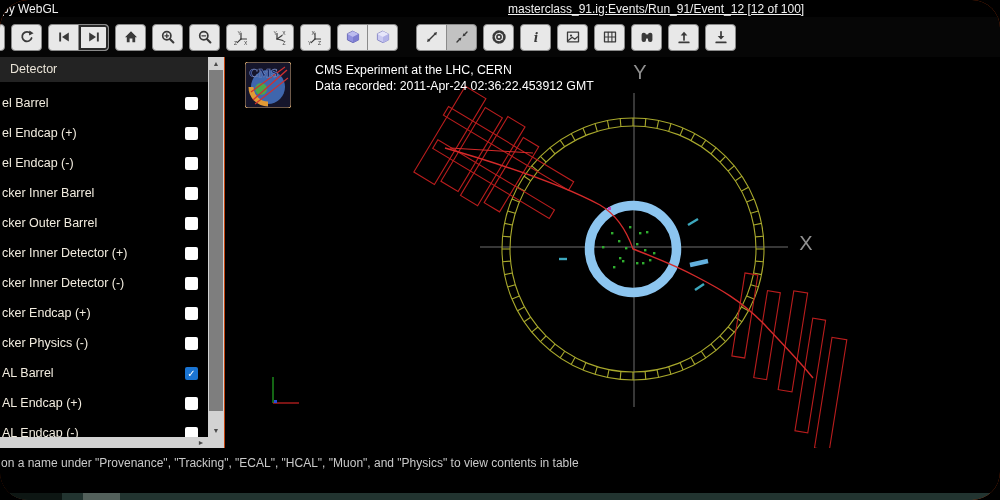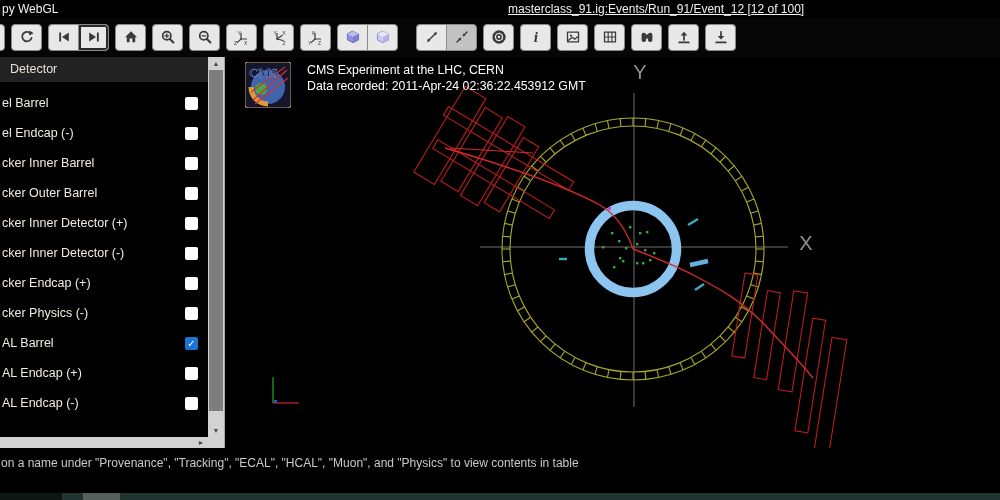--- a/index.html
+++ b/index.html
@@ -1,18 +1,18 @@
 <!DOCTYPE html>
 <html style="--accent: #1a74d2;"><head>
 <meta charset="utf-8">
 <style>
   * { margin:0; padding:0; box-sizing:border-box; }
   html,body { background:#000; }
   body { font-family:"Liberation Sans", sans-serif; }
-  #screen { position:relative; width:1000px; height:500px; background:#a3a3a3; overflow:hidden; }
+  #screen { position:relative; width:1000px; height:500px; background:#c2410c; overflow:hidden;border-radius:28px; }
 
   
   #titlebar { position:absolute; top:0; left:0; width:1000px; height:17px; background:#000; color:#fff; }
   #app-title { position:absolute; left:2px; top:2px; font-size:12px; color:#f0f0f0; }
   #doc-title { position:absolute; left:508px; top:2px; font-size:12px; color:#f0f0f0;text-decoration:underline; }
 
   
   #toolbar { position:absolute; top:17px; left:0; width:1000px; height:40px; background:#060606;
              display:flex; align-items:center; gap:6px; padding-left:0; overflow:hidden; }
   .tgroup { display:flex; }
@@ -43,23 +43,23 @@
   #sb-vscroll { position:absolute; top:0; left:208px; width:16px; height:380px; background:#d2d2d2; }
   .sb-arrow { position:absolute; left:0; width:16px; height:13px; font-size:7px; color:#4a4a4a;
               display:flex; align-items:center; justify-content:center; }
   #sb-vthumb { position:absolute; top:13px; left:1px; width:14px; height:341px; background:#7e7e7e; }
   #sb-hscroll { position:absolute; top:380px; left:0; width:224px; height:11px; background:#d2d2d2; }
   #sb-harrow { position:absolute; left:194px; top:0; width:14px; height:11px; font-size:7px; color:#4a4a4a;
                display:flex; align-items:center; justify-content:center; }
 
   
   #canvas { position:absolute; top:57px; left:225px; width:775px; height:391px; background:#000; }
-  #overlay { position:absolute; top:5px; left:20px; display:flex; }
+  #overlay { position:absolute; top:5px; left:20px; display:flex;gap:16px; }
   #cms-logo { width:46px; height:46px; flex:none; }
-  #overlay-text { margin-left:16px; color:#fff; font-size:12.3px; line-height:15.5px; padding-top:1px; }
+  #overlay-text { margin-left:8px; color:#fff; font-size:12.3px; line-height:15.5px; padding-top:1px; }
 
   
   #statusbar { position:absolute; top:448px; left:0; width:1000px; height:45px; background:#000;
                color:#c9c9c9; font-size:12px; padding:8px 0 0 1px; }
 
   
   #bottomstrip { position:absolute; top:493px; left:0; width:1000px; height:7px; background:#223430; }
   #bottomstrip .darkseg { position:absolute; left:0; top:0; width:62px; height:7px; background:#0d1613; }
   #bottomstrip .liteseg { position:absolute; left:83px; top:0; width:37px; height:7px; background:#53605b; }
 </style>
@@ -241,20 +241,26 @@
         <polygon class="f" points="4.7,6.9 11.3,6.9 8,10.6"></polygon>
       </svg>
     </div>
   </div>
 
   <div id="sidebar">
     <div id="sb-header">Detector</div>
     <div id="sb-list">
       <div class="sb-row">
         <span>el Barrel</span>
+        <span class="cb">
+            <span class="chk"></span>
+          </span>
+      </div>
+      <div class="sb-row">
+        <span>el Endcap (+)</span>
         <span class="cb">
             <span class="chk"></span>
           </span>
       </div>
       <div class="sb-row">
         <span>el Endcap (-)</span>
         <span class="cb">
             <span class="chk"></span>
           </span>
       </div>

